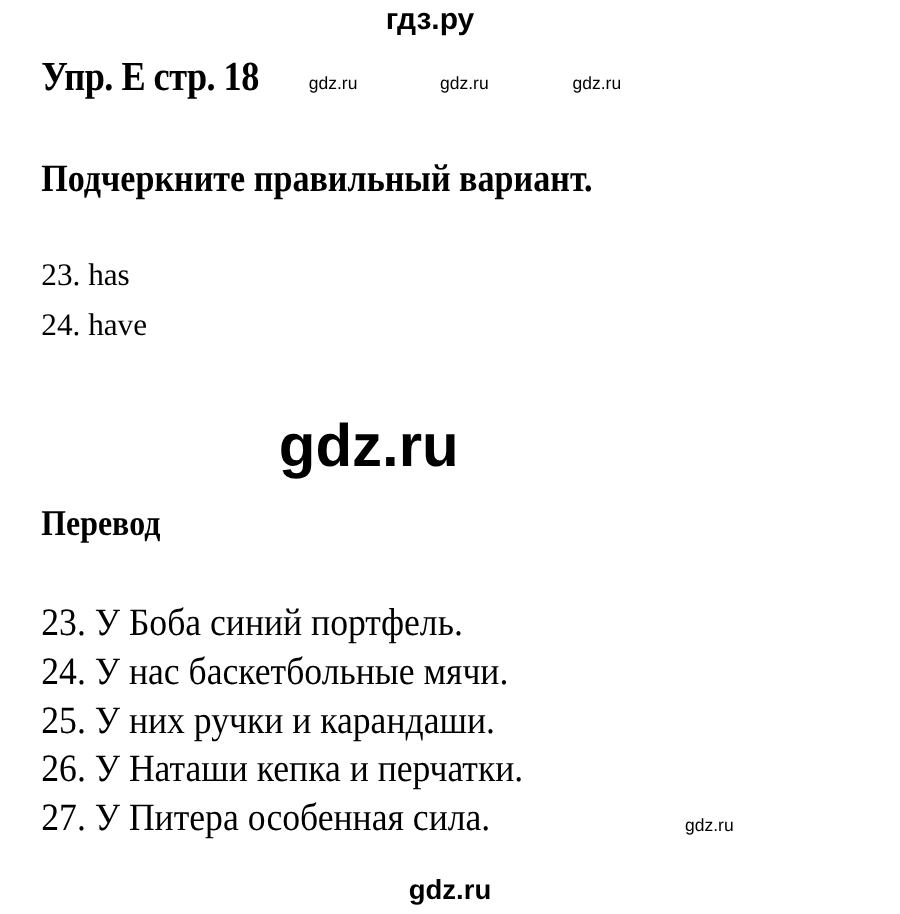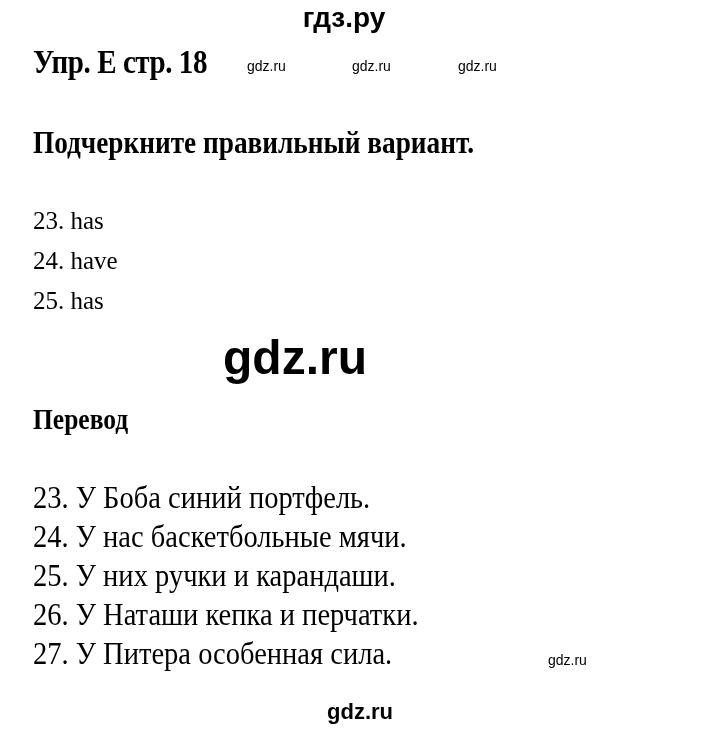--- a/index.html
+++ b/index.html
@@ -1,20 +1,20 @@
 <!DOCTYPE html>
 <html><head>
   <meta charset="utf-8">
   <style>
     html, body { margin: 0; padding: 0; background: #ffffff; }
     body { width: 720px; height: 731px; position: relative; overflow: hidden; color: #000; }
     .abs { position: absolute; white-space: nowrap; }
     .sans { font-family: "Liberation Sans", sans-serif; }
     .serif { font-family: "Liberation Serif", serif; }
-    .top-wm { left: 0; width: 688px; text-align: center; top: 2px; font-size: 28px; font-weight: bold; }
+    .top-wm { left: 0; width: 688px; text-align: center; top: 2px; font-size: 24px; font-weight: bold; }
     .title { left: 33px; top: 44px; font-size: 33px; font-weight: bold; letter-spacing: -0.5px; transform: scaleX(0.88); transform-origin: left; }
     .wm-small { font-size: 14px; }
     .instr { left: 33px; top: 125px; font-size: 31px; font-weight: bold; transform: scaleX(0.88); transform-origin: left; }
     .answers { left: 33px; top: 201px; font-size: 25px; line-height: 40px; }
     .big-wm { left: 223px; top: 330px; font-size: 48px; font-weight: bold; }
     .heading2 { left: 33px; top: 403px; font-size: 29px; font-weight: bold; transform: scaleX(0.88); transform-origin: left; }
     .trans { left: 33px; top: 478px; font-size: 31px; line-height: 39px; transform: scaleX(0.92); transform-origin: left; }
     .bottom-wm { left: 0; width: 720px; text-align: center; top: 699px; font-size: 22px; font-weight: bold; }
     .line { display: block; }
   </style>
@@ -26,21 +26,20 @@
 <div class="abs serif title">Упр. Е стр. 18</div>
 <div class="abs sans wm-small" style="left:247px; top:58px;">gdz.ru</div>
 <div class="abs sans wm-small" style="left:352px; top:58px;">gdz.ru</div>
 <div class="abs sans wm-small" style="left:458px; top:58px;">gdz.ru</div>
 
 <div class="abs serif instr">Подчеркните правильный вариант.</div>
 
 <div class="abs serif answers">
   <span class="line"><span>23.</span> <span>has</span></span>
   <span class="line"><span>24.</span> <span>have</span></span>
-  <span class="line"><span>25.</span> <span>has</span></span>
 </div>
 
 <div class="abs sans big-wm">gdz.ru</div>
 
 <div class="abs serif heading2">Перевод</div>
 
 <div class="abs serif trans">
   <span class="line"><span>23.</span> <span>У Боба синий портфель.</span></span>
   <span class="line"><span>24.</span> <span>У нас баскетбольные мячи.</span></span>
   <span class="line"><span>25.</span> <span>У них ручки и карандаши.</span></span>

